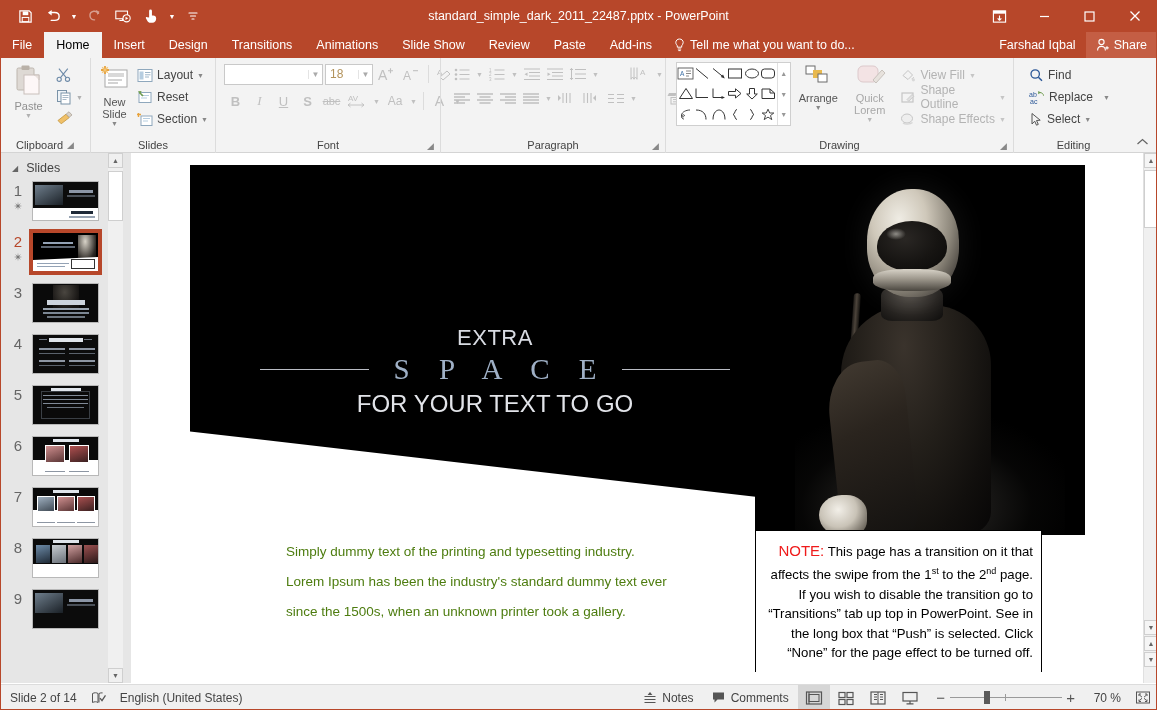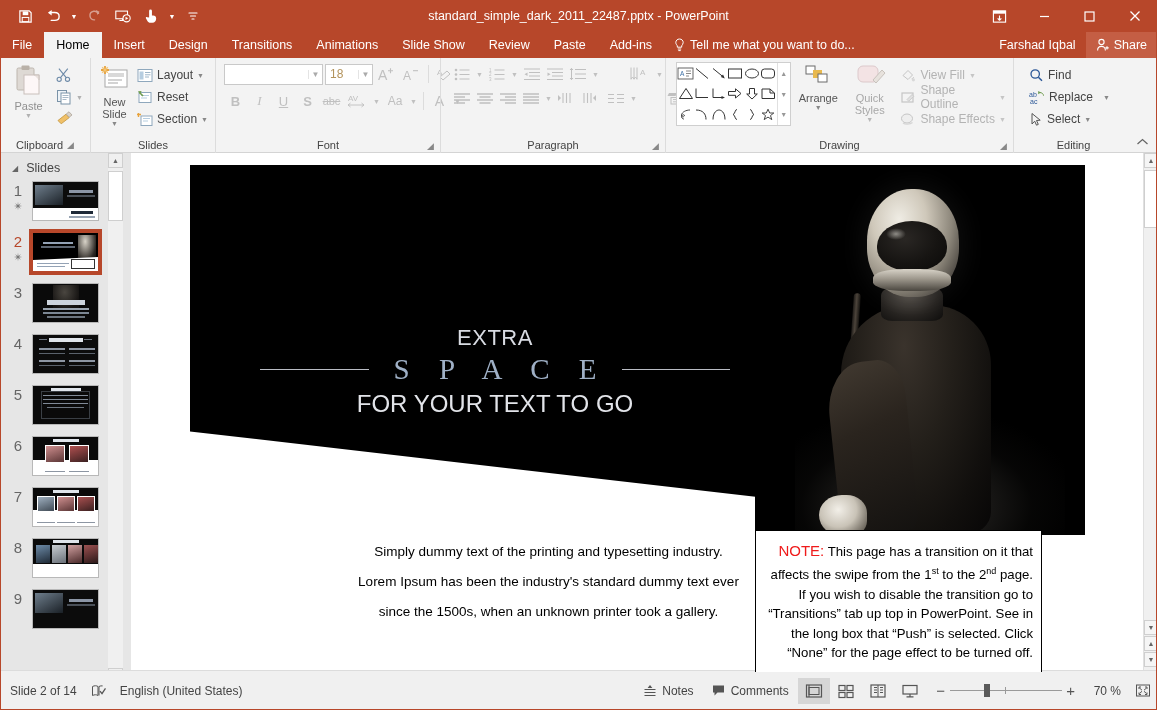--- a/index.html
+++ b/index.html
@@ -222,22 +222,22 @@
   .slide-title-wrap {
     position: absolute; left: 70px; top: 160px; width: 470px; text-align: center; z-index: 5;
   }
   .t-extra { font-size: 22px; color: #d8dbe2; letter-spacing: 0.5px; line-height: 26px; }
   .t-space-row { display: flex; align-items: center; justify-content: center; gap: 14px; margin: 2px 0 2px 0; font-family: Liberation Serif, serif; }
   .t-rule { height: 1px; background: #b9bcc4; flex: 1; min-width: 74px; }
   .t-space { font-size: 29px; color: #9fb0c6; letter-spacing: 11px; padding-left: 11px; font-weight: 500; }
   .t-sub { font-size: 24px; color: #e2e4e9; line-height: 31px; }
 
   .body-text {
-    position: absolute; left: 96px; top: 372px; width: 525px; text-align: center;
-    font-size: 13.5px; color: #000000; line-height: 30px; z-index: 5;
+    position: absolute; left: 96px; top: 372px; width: 525px; 
+    font-size: 13.5px; color: #4d7c0f; line-height: 30px; z-index: 5;
   }
   .note-box {
     position: absolute; left: 565px; top: 365px; width: 287px; height: 144px;
     border: 1.5px solid #000; background: #fff; z-index: 6;
     display: flex; align-items: center; justify-content: center; padding: 4px 8px;
   }
   .note-text { font-size: 13.2px; color: #000; text-align: right; line-height: 19.5px; }
   .note-label { color: #ef1b1b; font-size: 15px; }
   .note-text sup { font-size: 9px; vertical-align: super; }
 
@@ -249,21 +249,21 @@
     width: 14px; height: 15px; border: 1px solid #cfcfcf; background: #f5f5f5;
     display: flex; align-items: center; justify-content: center; font-size: 7px; color: #666;
   }
   .ss-thumb { position: absolute; top: 17px; left: 0; width: 14px; height: 58px; background: #fff; border: 1px solid #cfcfcf; }
   .ss-prev { position: absolute; bottom: 32px; left: 0; }
   .ss-next { position: absolute; bottom: 16px; left: 0; }
   .ss-dnarrow { position: absolute; bottom: 48px; left: 0; }
 
   
   .statusbar {
-    position: absolute; left: 0; bottom: 0; width: 1157px; height: 40px;
+    position: absolute; left: 0; bottom: 0; width: 1157px; height: 26px;
     background: #f0f0f0; border-top: 1px solid #dcdcdc;
     display: flex; align-items: center; font-size: 12px; color: #444;
   }
   .sb-left { display: flex; align-items: center; gap: 14px; padding-left: 10px; }
   .sb-right { margin-left: auto; display: flex; align-items: center; height: 26px; }
   .sb-item { display: flex; align-items: center; gap: 5px; padding: 0 9px; height: 26px; }
   .view-btn { width: 32px; height: 26px; display: flex; align-items: center; justify-content: center; color: #555; }
   .view-btn.active { background: #d6d6d6; }
   .zoom-slider { display: flex; align-items: center; gap: 0; padding: 0 6px; }
   .z-track { width: 112px; height: 1px; background: #9a9a9a; position: relative; }
@@ -774,21 +774,21 @@
         <span class="lbl">Arrange</span>
         <span style="font-size:7px;color:#888">▼</span>
       </div>
       <div class="big-btn" style="width:48px;color:#a8a8a8">
         <span class="ico">
           <svg width="34" height="26" viewBox="0 0 34 26">
               <rect x="5" y="2" width="20" height="16" rx="5" fill="#f3e3e4" stroke="#dcc9cb" stroke-width="1"></rect>
               <path d="M20 16 29 6l3 3-9 10z" fill="#e7e2dd" stroke="#c8c2bc" stroke-width="1"></path>
             </svg>
         </span>
-        <span class="lbl">Quick Styles</span>
+        <span class="lbl">Quick Lorem</span>
         <span style="font-size:7px;color:#b8b8b8">▼</span>
       </div>
       <div style="display:flex;flex-direction:column;padding-top:2px">
         <div class="small-btn dim">
           <span class="ico">
             <svg width="16" height="15" viewBox="0 0 16 15">
                 <path d="M3 7.5 8 2.5l4.5 4.5L8 11.5z" fill="none" stroke="#c5c5c5" stroke-width="1"></path>
                 <path d="M13.5 9c0 1-.8 1.8-1.8 1.8" stroke="#c5c5c5" stroke-width="1" fill="none"></path>
                 <circle cx="13.4" cy="11.8" r="1.6" fill="#d8d8d8"></circle>
               </svg>

